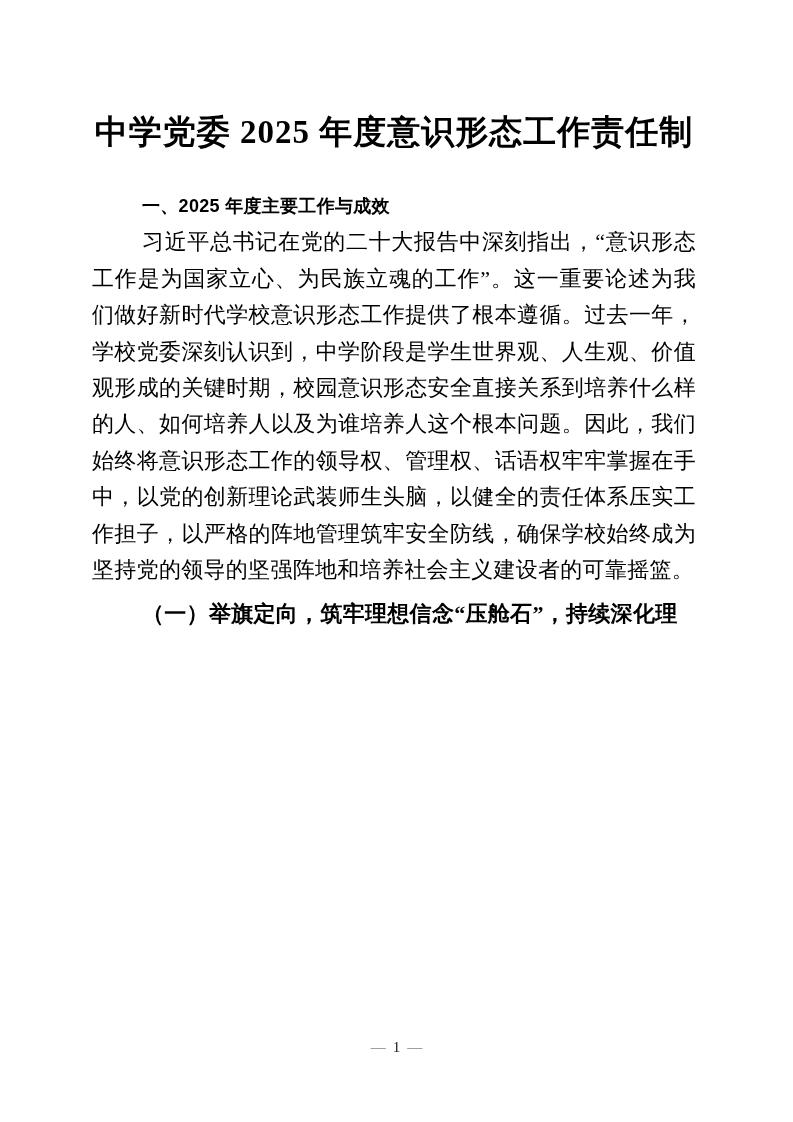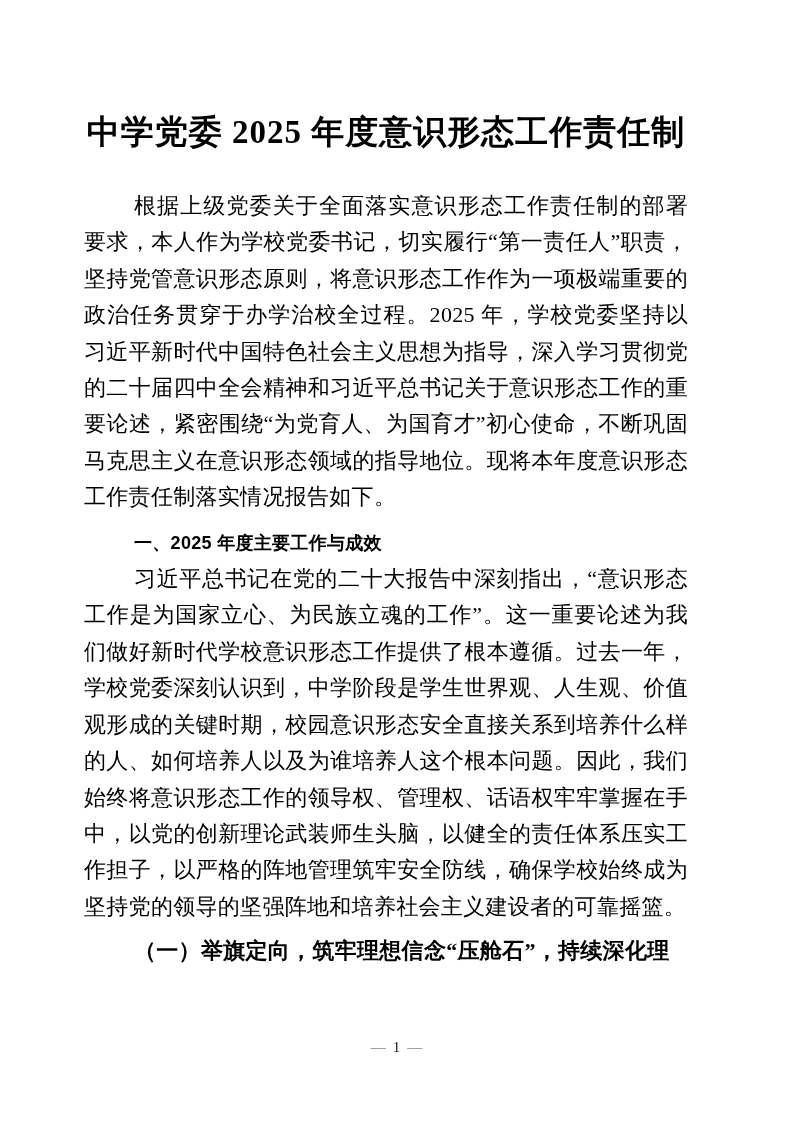--- a/index.html
+++ b/index.html
@@ -10,21 +10,21 @@
   .page {
     position: relative;
     width: 793px;
     height: 1122px;
     background: #ffffff;
     color: #000000;
     overflow: hidden;
   }
   .content {
     position: absolute;
-    left: 84px;
+    left: 92px;
     top: 108px;
     width: 604px;
   }
   .doc-title {
     margin: 0 0 32px 0;
     font-family: "Liberation Serif", "DejaVu Serif", serif;
     font-weight: bold;
     font-size: 33px;
     line-height: 48px;
     text-align: center;
@@ -81,21 +81,20 @@
 </style>
 </head>
 <body>
 
 <div class="page">
   <div class="content">
     <h1 class="doc-title">
       <span class="title-line">中学党委 2025 年度意识形态工作责任制</span>
     </h1>
 
-    <p class="body-para">根据上级党委关于全面落实意识形态工作责任制的部署要求，本人作为学校党委书记，切实履行“第一责任人”职责，坚持党管意识形态原则，将意识形态工作作为一项极端重要的政治任务贯穿于办学治校全过程。2025 年，学校党委坚持以习近平新时代中国特色社会主义思想为指导，深入学习贯彻党的二十届四中全会精神和习近平总书记关于意识形态工作的重要论述，紧密围绕“为党育人、为国育才”初心使命，不断巩固马克思主义在意识形态领域的指导地位。现将本年度意识形态工作责任制落实情况报告如下。</p>
 
     <h2 class="section-heading">一、2025 年度主要工作与成效</h2>
 
     <p class="body-para">习近平总书记在党的二十大报告中深刻指出，“意识形态工作是为国家立心、为民族立魂的工作”。这一重要论述为我们做好新时代学校意识形态工作提供了根本遵循。过去一年，学校党委深刻认识到，中学阶段是学生世界观、人生观、价值观形成的关键时期，校园意识形态安全直接关系到培养什么样的人、如何培养人以及为谁培养人这个根本问题。因此，我们始终将意识形态工作的领导权、管理权、话语权牢牢掌握在手中，以党的创新理论武装师生头脑，以健全的责任体系压实工作担子，以严格的阵地管理筑牢安全防线，确保学校始终成为坚持党的领导的坚强阵地和培养社会主义建设者的可靠摇篮。</p>
 
     <h3 class="subsection-heading">（一）举旗定向，筑牢理想信念“压舱石”，持续深化理</h3>
   </div>
 
   <div class="footer">
     <span class="dash">—</span><span class="page-num">1</span><span class="dash">—</span>

